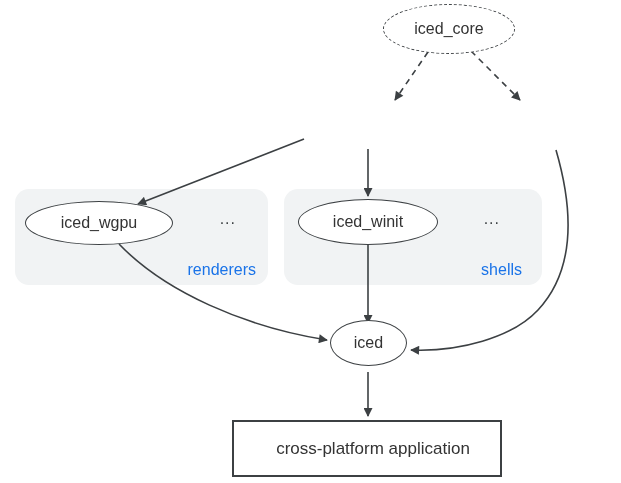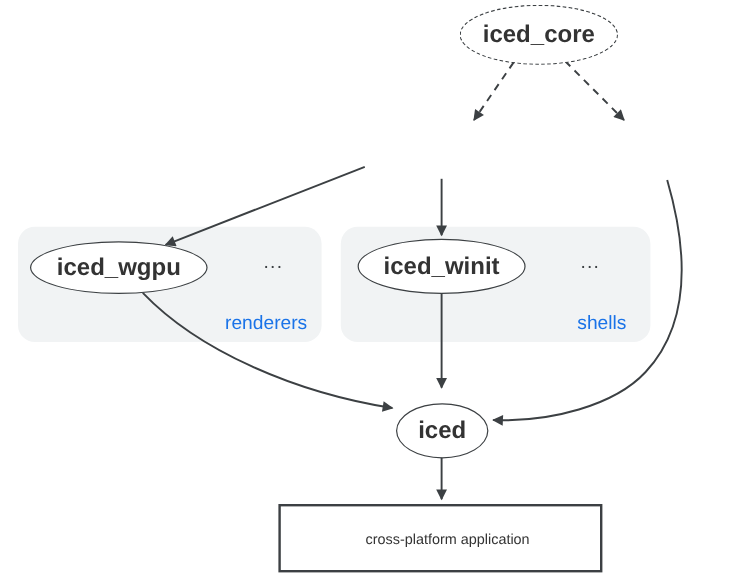--- a/index.html
+++ b/index.html
@@ -15,27 +15,27 @@
   .group-label{
     position:absolute;color:#1a73e8;font-size:16px;line-height:16px;
   }
   .dots{
     position:absolute;color:#3c4043;font-size:16px;line-height:10px;
     letter-spacing:1px;
   }
   .node{
     position:absolute;display:flex;align-items:center;justify-content:center;
     background:#ffffff;border:1.5px solid #3c4043;border-radius:50%;
-    font-size:20px;color:#333333;z-index:3;box-sizing:border-box;font-weight:bold;
+    font-size:16px;color:#333333;z-index:3;box-sizing:border-box;
   }
   .node.dashed{border-style:dashed;}
   .app-rect{
     position:absolute;display:flex;align-items:center;justify-content:center;
     background:#ffffff;border:2px solid #3c4043;border-radius:0;
-    font-size:12px;color:#333333;z-index:3;box-sizing:border-box;padding-left:12px;
+    font-size:17px;color:#333333;z-index:3;box-sizing:border-box;padding-left:12px;
   }
   .edges-layer{z-index:2;}
 </style>
 </head>
 <body>
 
 <div class="canvas">
 
   <div class="group-box" style="left:15px;top:189px;width:253px;height:96px;">
     <div class="dots" style="right:32px;top:214px-189px;top:25px;">...</div>
@@ -72,21 +72,21 @@
 
 
   <div class="node" style="left:25px;top:201px;width:148px;height:44px;">
     <span>iced_wgpu</span>
   </div>
 
   <div class="node" style="left:298px;top:199px;width:140px;height:46px;">
     <span>iced_winit</span>
   </div>
 
-  <div class="node" style="left:330px;top:336px;width:77px;height:46px;">
+  <div class="node" style="left:330px;top:320px;width:77px;height:46px;">
     <span>iced</span>
   </div>
 
   <div class="app-rect" style="left:232px;top:420px;width:270px;height:57px;">
     <span>cross-platform application</span>
   </div>
 
 </div>
 
 </body></html>

